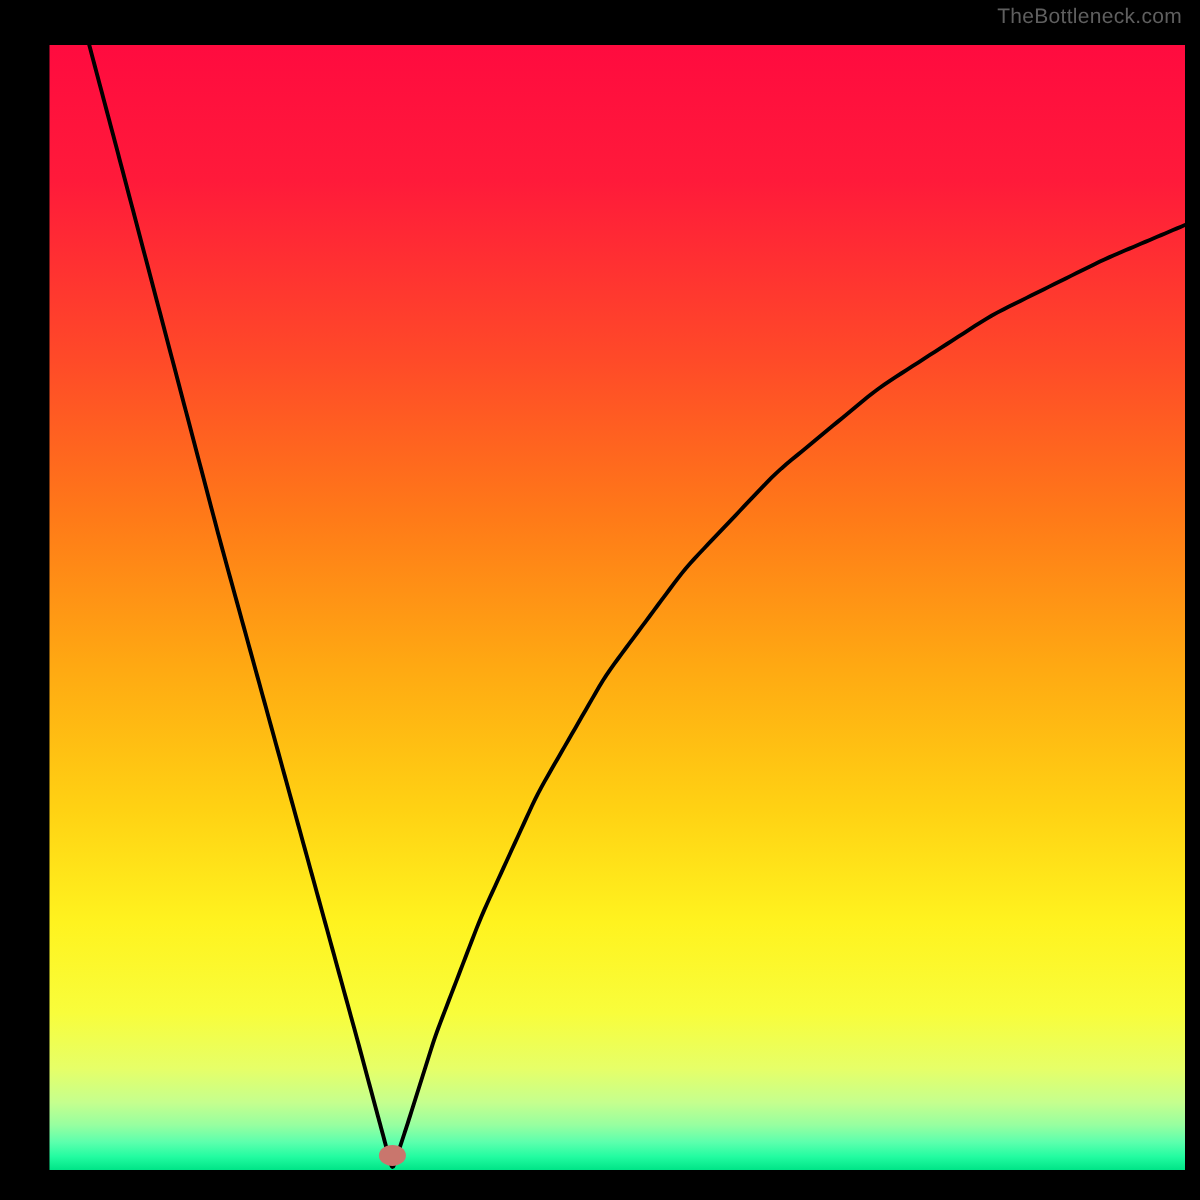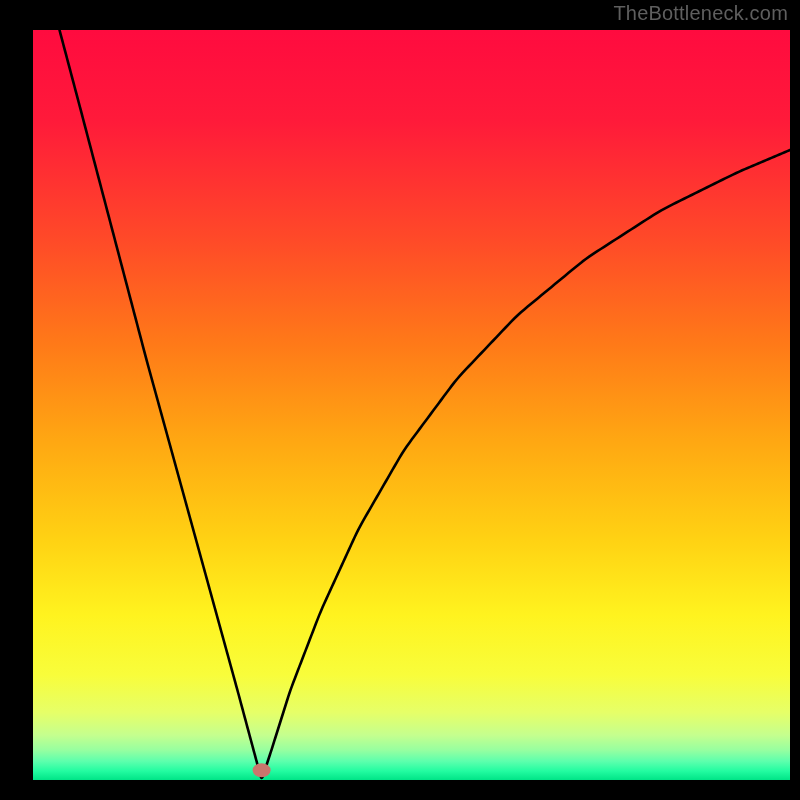--- a/index.html
+++ b/index.html
@@ -17,21 +17,21 @@
   }
   .gradient {
     position: absolute;
     left: 0; top: 0; right: 0; bottom: 0;
   }
   .watermark {
     position: absolute;
     top: 2px;
     right: 12px;
     color: #5f5f5f;
-    font-size: 20px;
+    font-size: 14px;
     font-weight: 500;
     letter-spacing: 0.2px;
   }
   svg {
     position: absolute;
     left: 0; top: 0;
   }
 </style>
 </head>
 <body>

